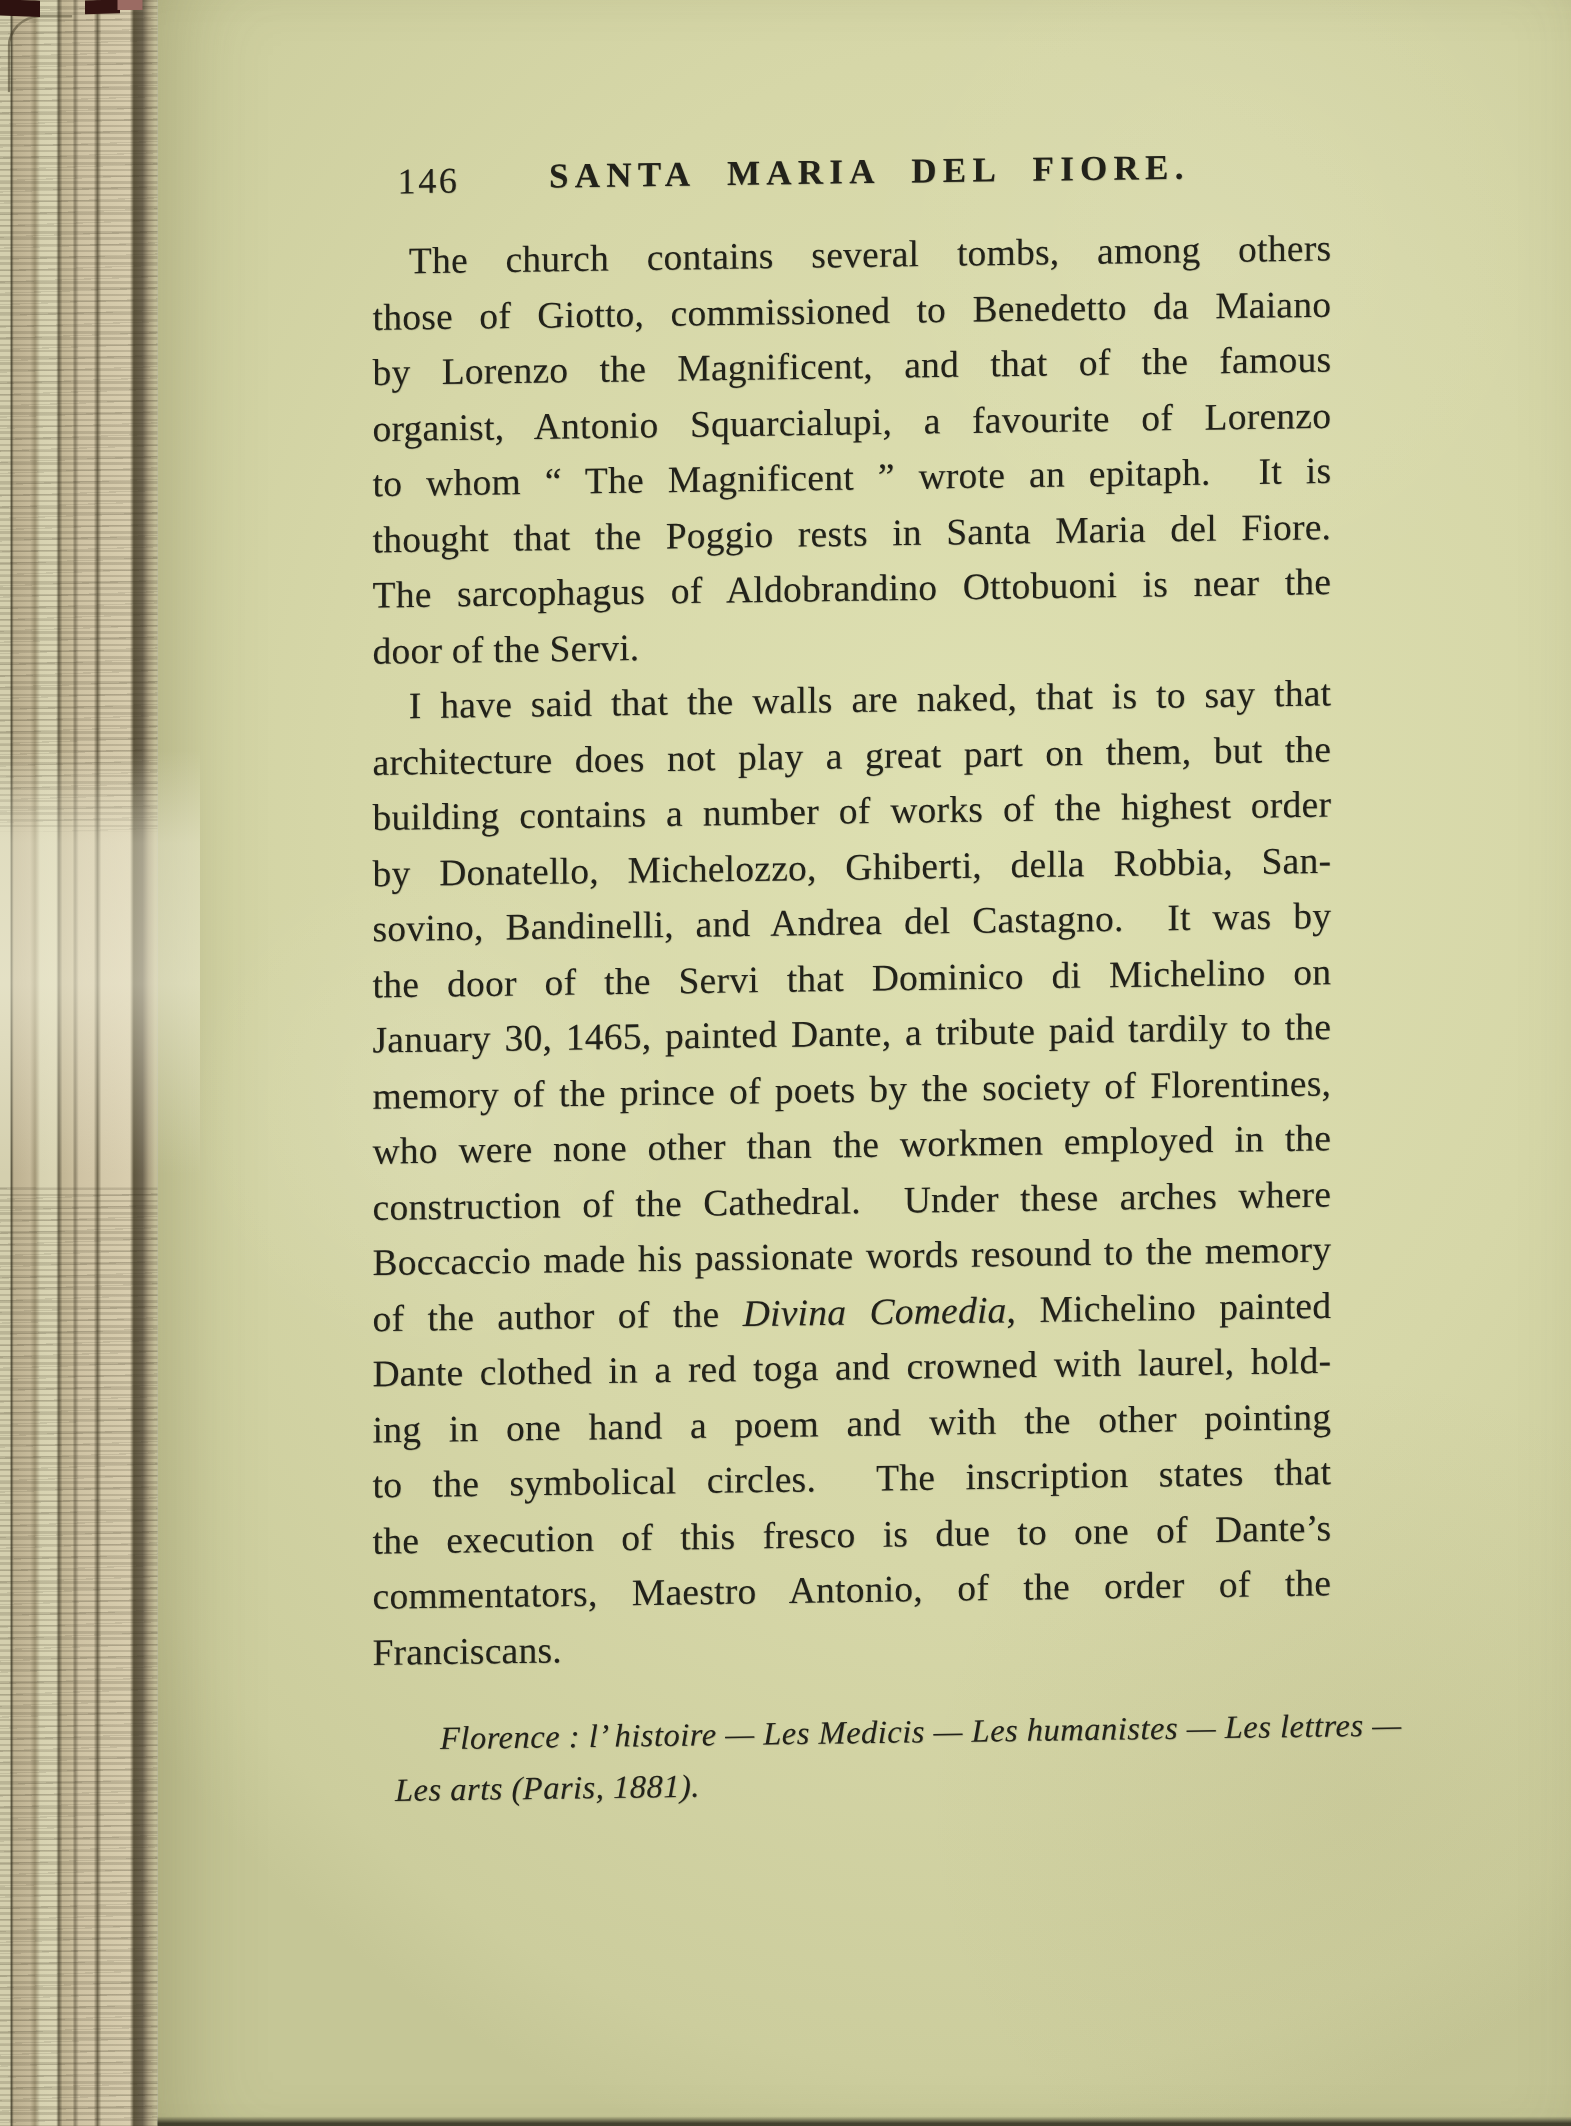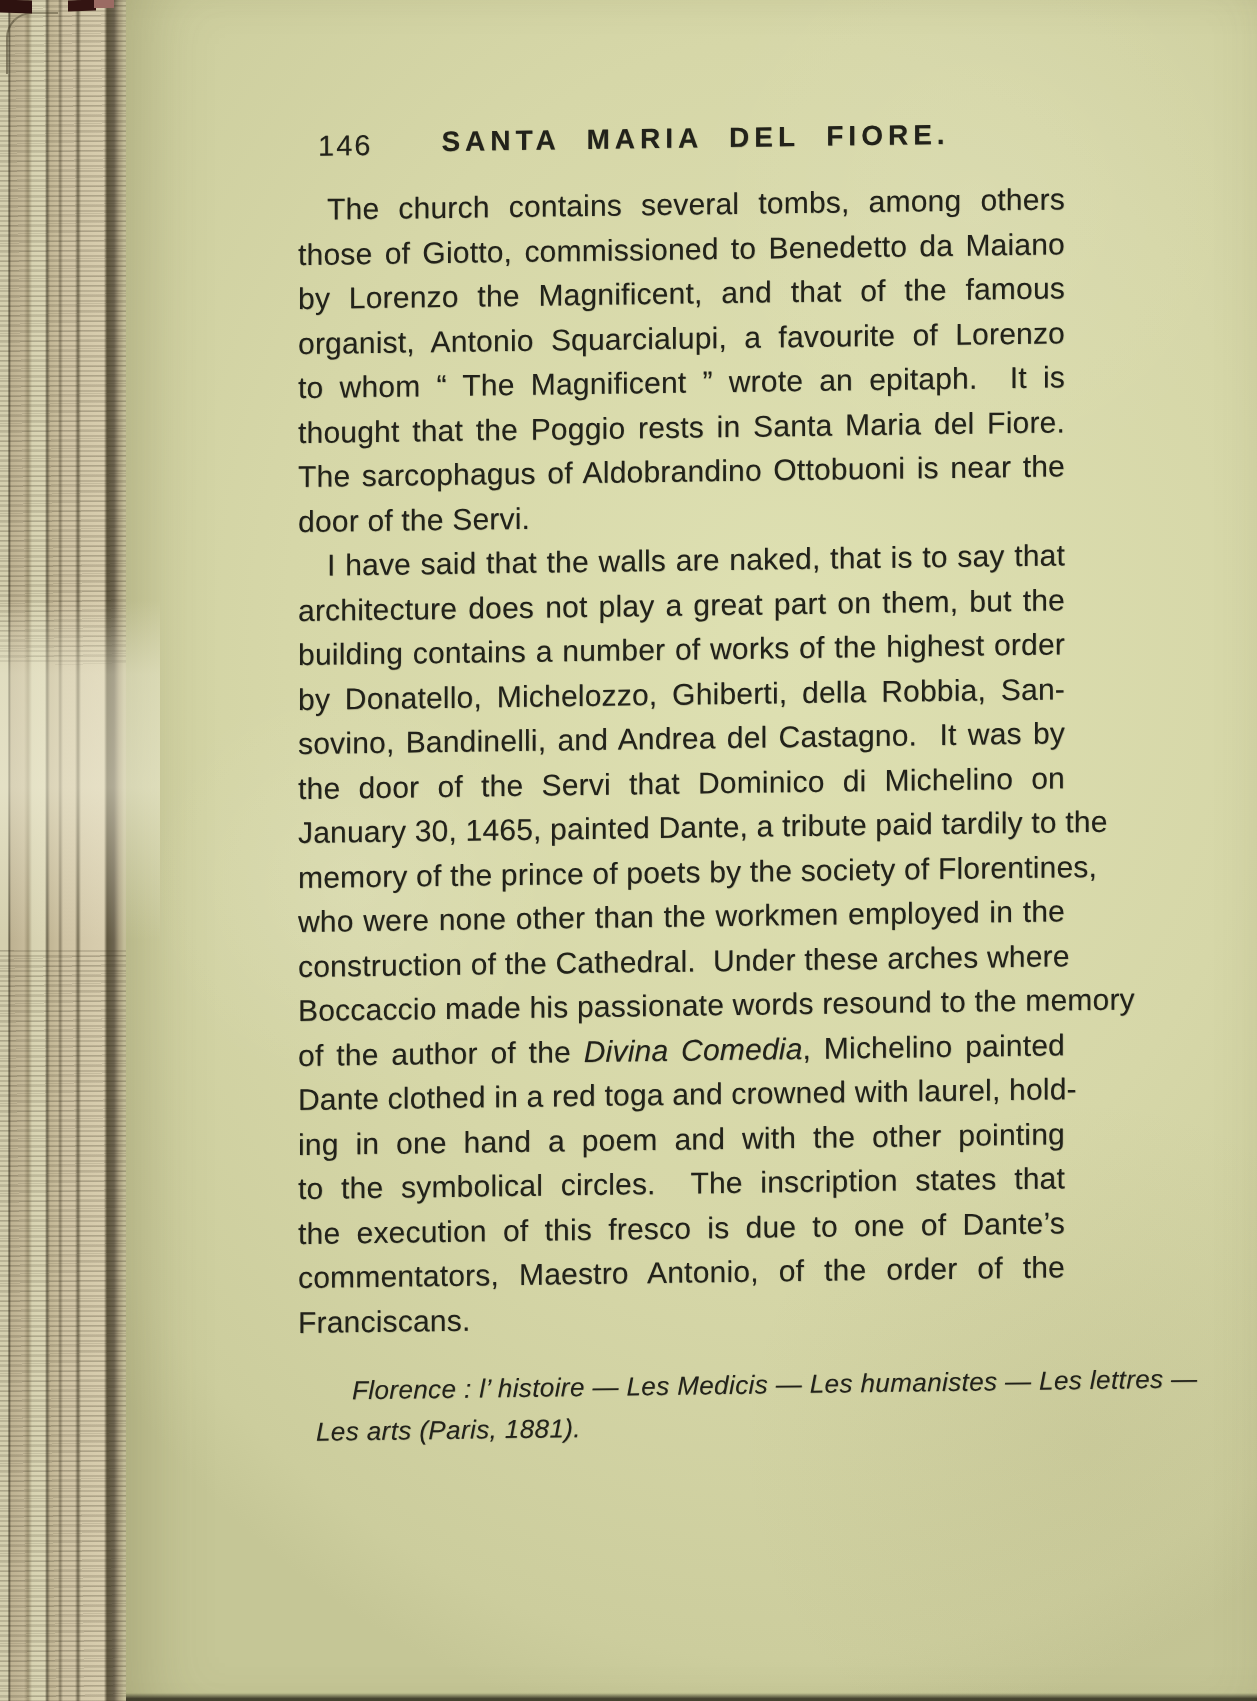--- a/index.html
+++ b/index.html
@@ -1,21 +1,21 @@
 <!DOCTYPE html>
 <html><head>
 <meta charset="utf-8">
 <style>
   html,body{margin:0;padding:0;background:#777;}
   .shot{
     position:relative;
     width:1257px;height:1701px;
     overflow:hidden;
     background:#a3a3a3;
-    font-family:Liberation Sans, sans-serif;
+    font-family:Liberation Serif, serif;
   }
 
   
   .page{
     position:absolute;inset:0;left:126px;
     background:
       radial-gradient(ellipse 900px 1100px at 58% 38%, #dee0b2 0%, #d6d7a8 55%, #cccd9d 92%, #c5c696 100%);
     box-shadow:inset 55px 0 70px -40px rgba(95,88,50,.30), inset -25px 0 60px -40px rgba(95,88,50,.18);
   }
   .texture{

